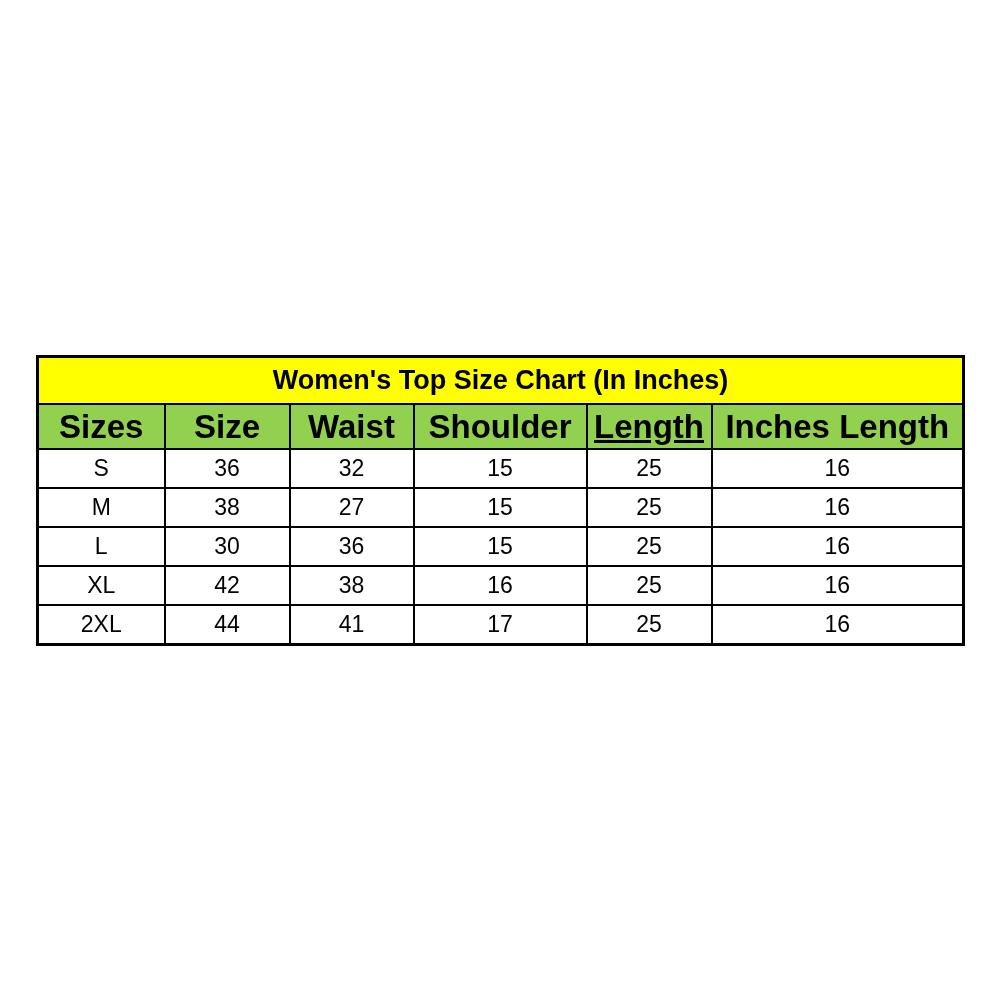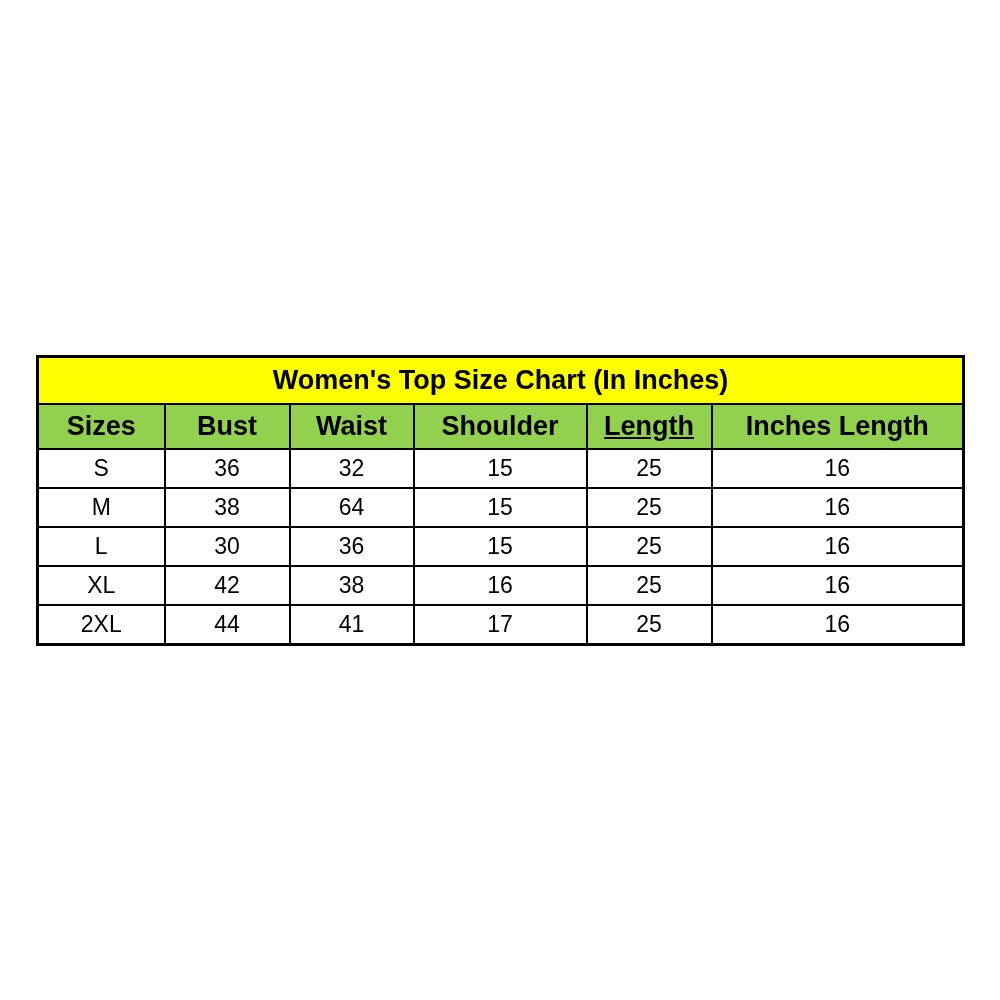--- a/index.html
+++ b/index.html
@@ -39,21 +39,21 @@
     border: 3px solid #000;
   }
   tr.title-row td {
     height: 45px;
     font-size: 27px;
     font-weight: bold;
     letter-spacing: 0px;
   }
   tr.header-row th {
     height: 43px;
-    font-size: 27px;
+    font-size: 33px;
     font-weight: bold;
   }
   tr.data-row td {
     height: 37px;
     font-size: 23px;
     font-weight: normal;
   }
   col.c-sizes   { width: 127px; }
   col.c-bust    { width: 125px; }
   col.c-waist   { width: 124px; }
@@ -74,39 +74,39 @@
       <col class="c-length">
       <col class="c-sleeve">
     </colgroup>
     <tbody>
       <tr class="title-row">
         <td colspan="6" id="title-cell" style="background: rgb(255, 255, 0);">Women's Top Size Chart (In Inches)</td>
       </tr>
       <tr class="header-row" id="header-row">
 
       <th style="background: rgb(146, 208, 80);">Sizes</th>
-          <th style="background: rgb(146, 208, 80);">Bust</th>
+          <th style="background: rgb(146, 208, 80);">Size</th>
           <th style="background: rgb(146, 208, 80);">Waist</th>
           <th style="background: rgb(146, 208, 80);">Shoulder</th>
           <th style="background: rgb(146, 208, 80); text-decoration: underline;">Length</th>
           <th style="background: rgb(146, 208, 80);">Inches Length</th>
         </tr>
 
     <tr class="data-row">
           <td style="background: rgb(255, 255, 255);">S</td>
           <td style="background: rgb(255, 255, 255);">36</td>
           <td style="background: rgb(255, 255, 255);">32</td>
           <td style="background: rgb(255, 255, 255);">15</td>
           <td style="background: rgb(255, 255, 255);">25</td>
           <td style="background: rgb(255, 255, 255);">16</td>
         </tr>
         <tr class="data-row">
           <td style="background: rgb(255, 255, 255);">M</td>
           <td style="background: rgb(255, 255, 255);">38</td>
-          <td style="background: rgb(255, 255, 255);">64</td>
+          <td style="background: rgb(255, 255, 255);">27</td>
           <td style="background: rgb(255, 255, 255);">15</td>
           <td style="background: rgb(255, 255, 255);">25</td>
           <td style="background: rgb(255, 255, 255);">16</td>
         </tr>
         <tr class="data-row">
           <td style="background: rgb(255, 255, 255);">L</td>
           <td style="background: rgb(255, 255, 255);">30</td>
           <td style="background: rgb(255, 255, 255);">36</td>
           <td style="background: rgb(255, 255, 255);">15</td>
           <td style="background: rgb(255, 255, 255);">25</td>

